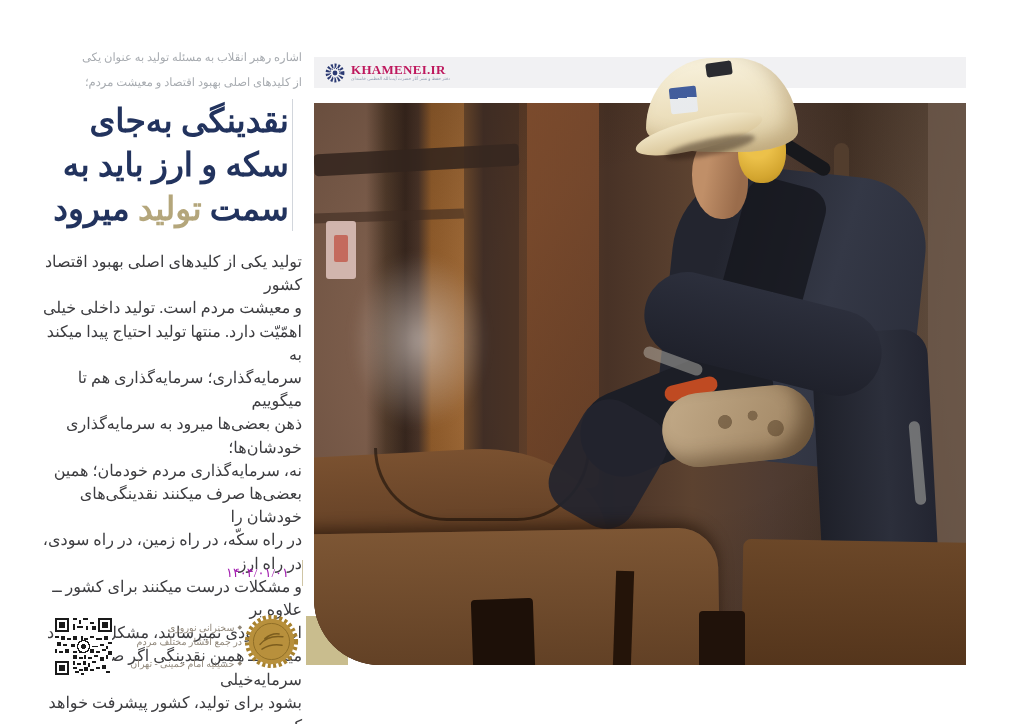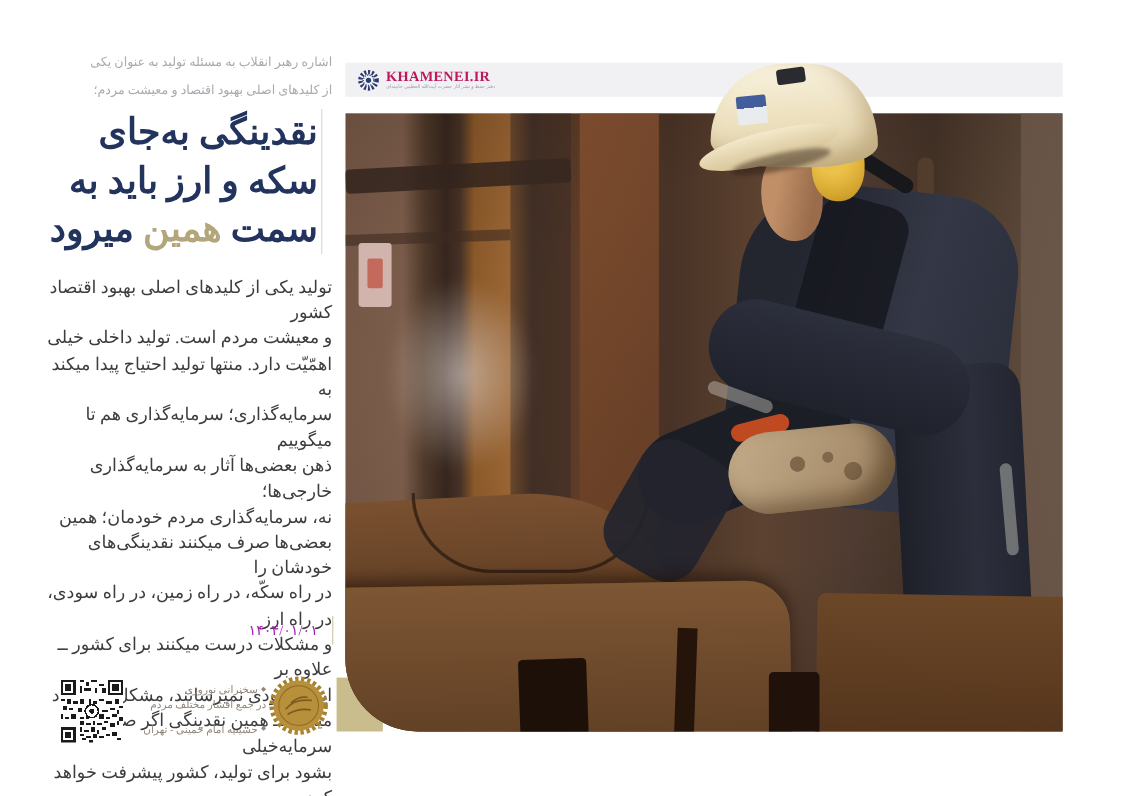--- a/index.html
+++ b/index.html
@@ -117,29 +117,29 @@
 <div class="page">
 
   <div class="intro">
     <div>اشاره رهبر انقلاب به مسئله تولید به عنوان یکی</div>
     <div>از کلیدهای اصلی بهبود اقتصاد و معیشت مردم؛</div>
   </div>
 
   <div class="headline">
     <div>نقدینگی به‌جای</div>
     <div>سکه و ارز باید به</div>
-    <div><span>سمت </span><span class="hl">همین</span><span> میرود</span></div>
+    <div><span>سمت </span><span class="hl">تولید</span><span> میرود</span></div>
   </div>
 
   <div class="body-text">
     <div>تولید یکی از کلیدهای اصلی بهبود اقتصاد کشور</div>
     <div>و معیشت مردم است. تولید داخلی خیلی</div>
     <div>اهمّیّت دارد. منتها تولید احتیاج پیدا میکند به</div>
     <div>سرمایه‌گذاری؛ سرمایه‌گذاری هم تا میگوییم</div>
-    <div>ذهن بعضی‌ها آثار به سرمایه‌گذاری خارجی‌ها؛</div>
+    <div>ذهن بعضی‌ها میرود به سرمایه‌گذاری خودشان‌ها؛</div>
     <div>نه، سرمایه‌گذاری مردم خودمان؛ همین</div>
     <div>بعضی‌ها صرف میکنند نقدینگی‌های خودشان را</div>
     <div>در راه سکّه، در راه زمین، در راه سودی، در راه ارز</div>
     <div>و مشکلات درست میکنند برای کشور ــ علاوه بر</div>
     <div>اینکه سودی نمیرسانند، مشکل هم ایجاد</div>
     <div>میکنند ــ همین نقدینگی اگر صرف سرمایه‌خیلی</div>
     <div>بشود برای تولید، کشور پیشرفت خواهد کرد.</div>
   </div>
 
   <div class="date-row">

